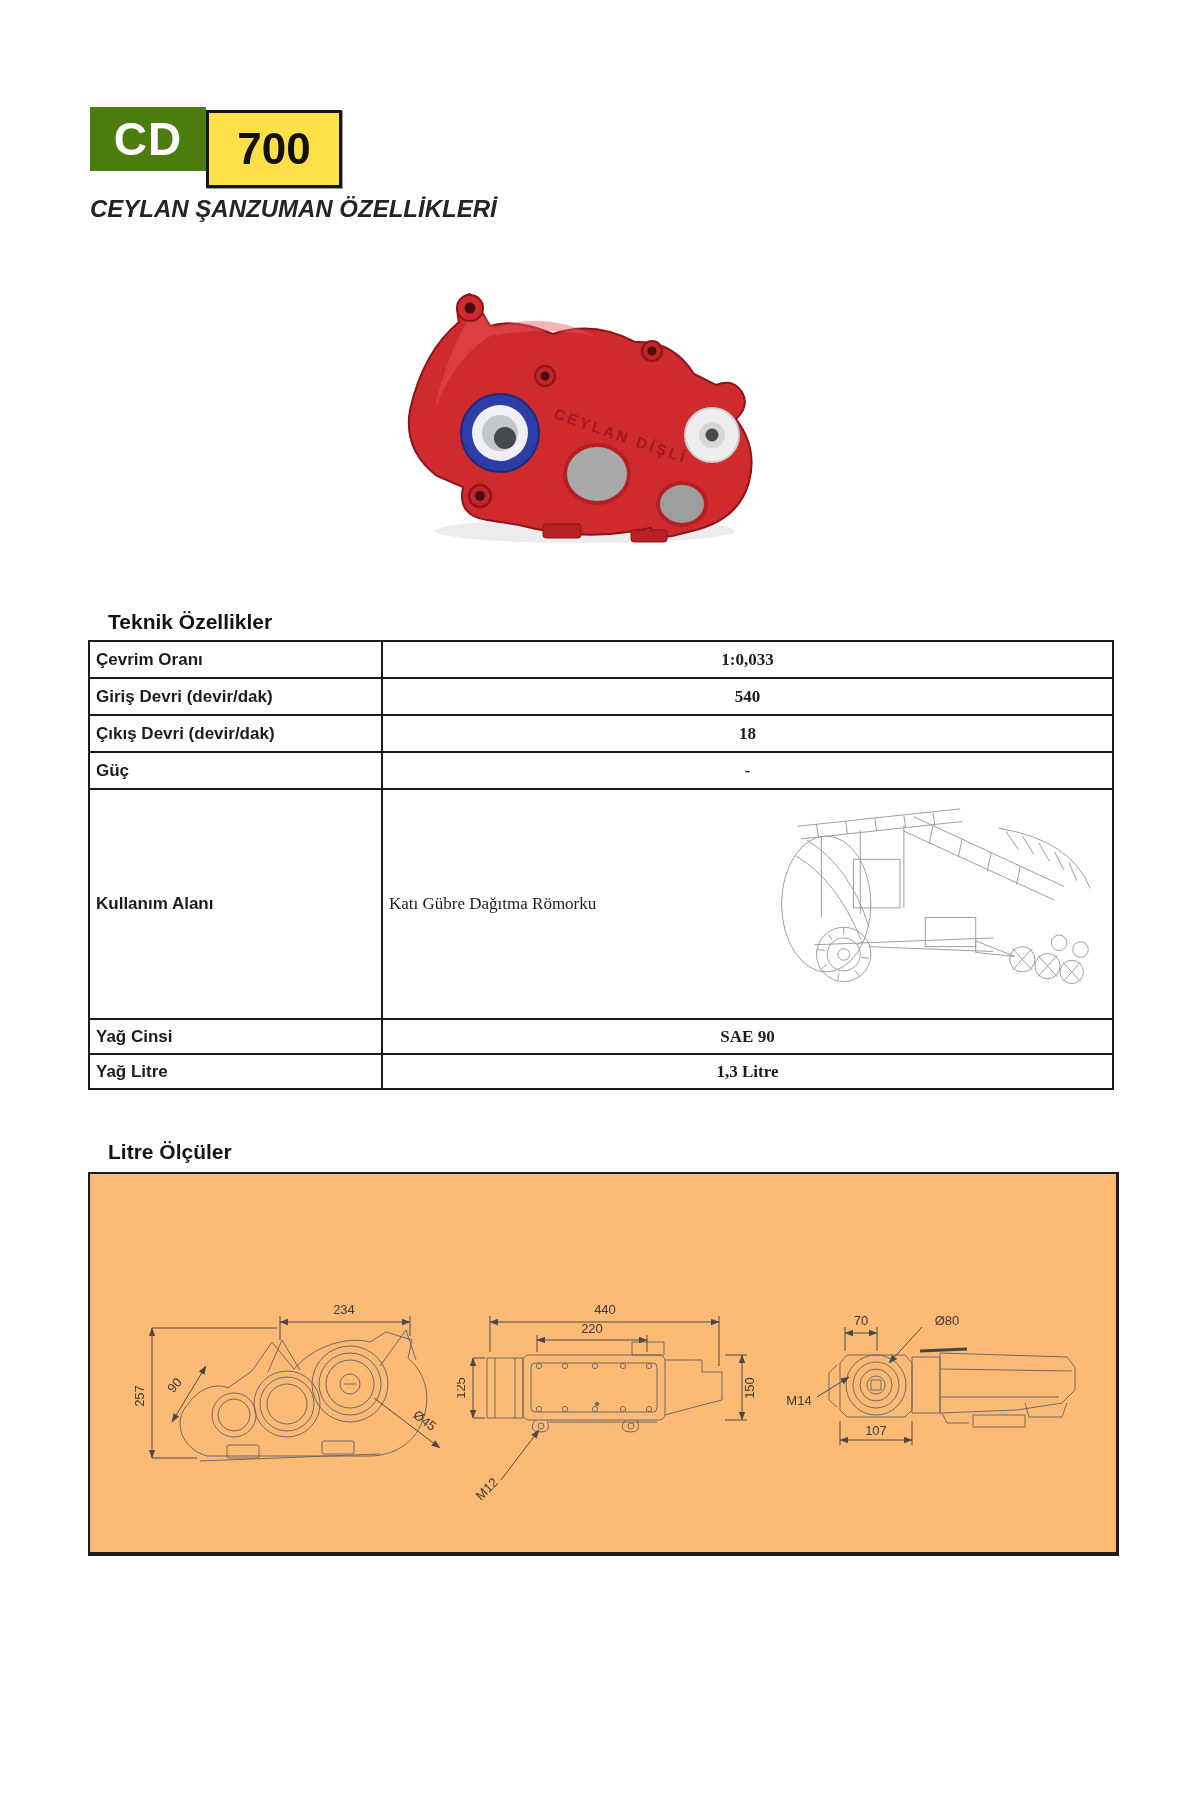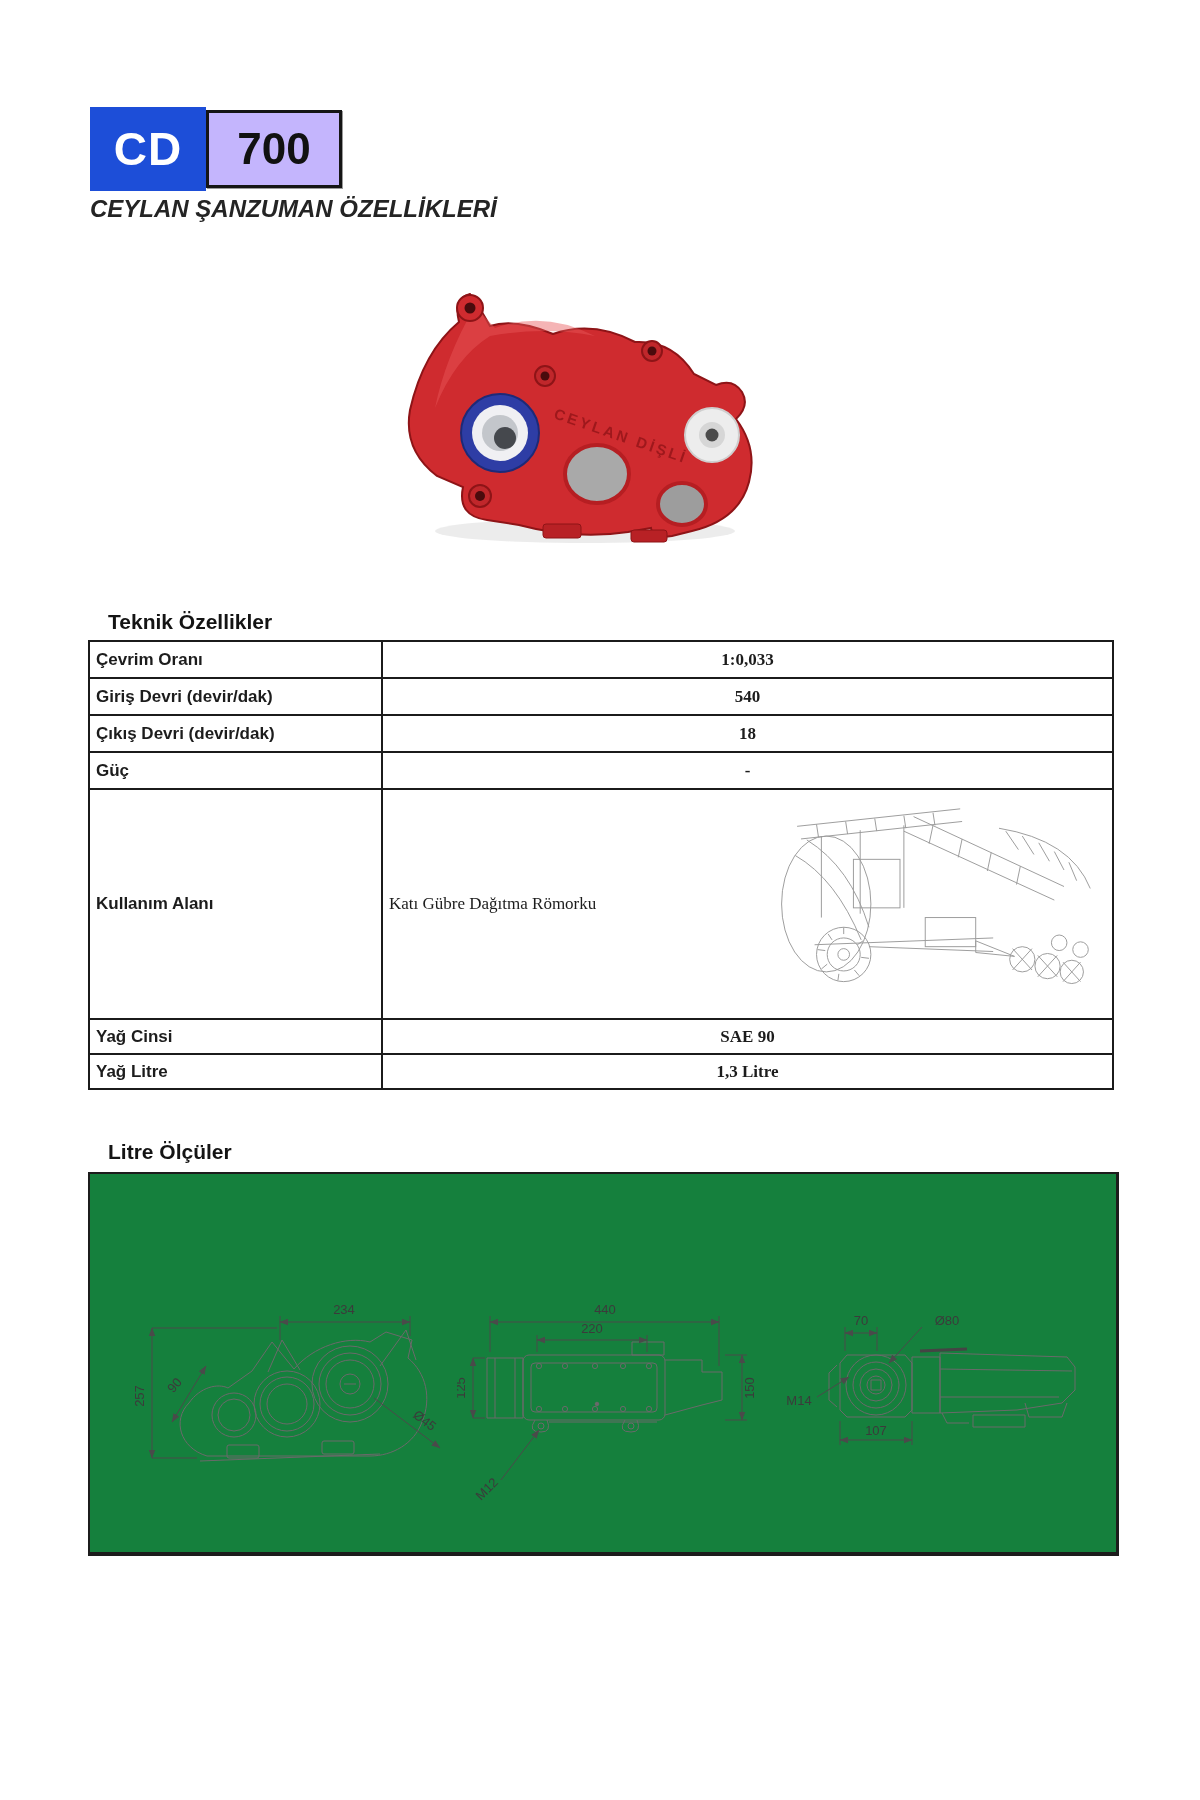--- a/index.html
+++ b/index.html
@@ -1,44 +1,44 @@
 <!DOCTYPE html>
 <html><head>
 <meta charset="utf-8">
 <style>
   html,body{margin:0;padding:0;background:#ffffff;}
   .page{position:relative;width:1200px;height:1800px;background:#ffffff;overflow:hidden;
         font-family:"Liberation Sans",sans-serif;color:#1c1c1c;}
 
   
   .logo{position:absolute;left:90px;top:107px;display:flex;align-items:flex-start;}
-  .logo-black{width:116px;height:84px;background:#1d4ed8;color:#ffffff;
+  .logo-black{width:116px;height:64px;background:#4d7c0f;color:#ffffff;
               display:flex;align-items:center;justify-content:center;
               font-size:46px;font-weight:800;letter-spacing:1px;}
-  .logo-white{margin-top:3px;width:130px;height:72px;background:#c4b5fd;border:3px solid #151515;
+  .logo-white{margin-top:3px;width:130px;height:72px;background:#fde047;border:3px solid #151515;
               display:flex;align-items:center;justify-content:center;
               font-size:44px;font-weight:800;color:#111111;box-shadow:1px 1px 0 #9a9a9a;}
 
   .doc-title{position:absolute;left:90px;top:195px;font-size:24px;font-weight:700;
              font-style:italic;color:#242424;white-space:nowrap;}
 
   .section-heading{position:absolute;left:88px;font-size:21px;font-weight:700;color:#141414;margin-left:20px;}
 
   
   table.spec{position:absolute;left:88px;top:640px;width:1026px;border-collapse:collapse;
              font-size:17px;table-layout:fixed;}
   table.spec td{border:2px solid #1b1b1b;padding:0 6px;vertical-align:middle;}
   table.spec td.lbl{width:279px;font-weight:700;text-align:left;}
   table.spec td.val{text-align:center;font-weight:600;font-family:Liberation Serif, serif;}
   tr.h37{height:37px;} tr.h230{height:230px;} tr.h35{height:35px;}
   td.usage-cell{position:relative;text-align:left !important;font-weight:400 !important;}
   .trailer-wrap{position:absolute;right:14px;top:6px;width:330px;height:214px;}
 
   
-  .dim-box{position:absolute;left:88px;top:1172px;width:1026px;height:378px;background:#15803d;
+  .dim-box{position:absolute;left:88px;top:1172px;width:1026px;height:378px;background:#fdba74;
            border:2px solid #1c1c1c;border-right-width:3px;border-bottom-width:4px;}
   .drawing{position:absolute;}
   .dims text{font-family:"Liberation Sans",sans-serif;font-size:13px;fill:#3b3b3b;}
   .dims line,.dims path,.dims polyline,.dims rect,.dims circle,.dims ellipse{vector-effect:non-scaling-stroke;}
 </style>
 </head>
 <body>
 
 <div class="page">
 

